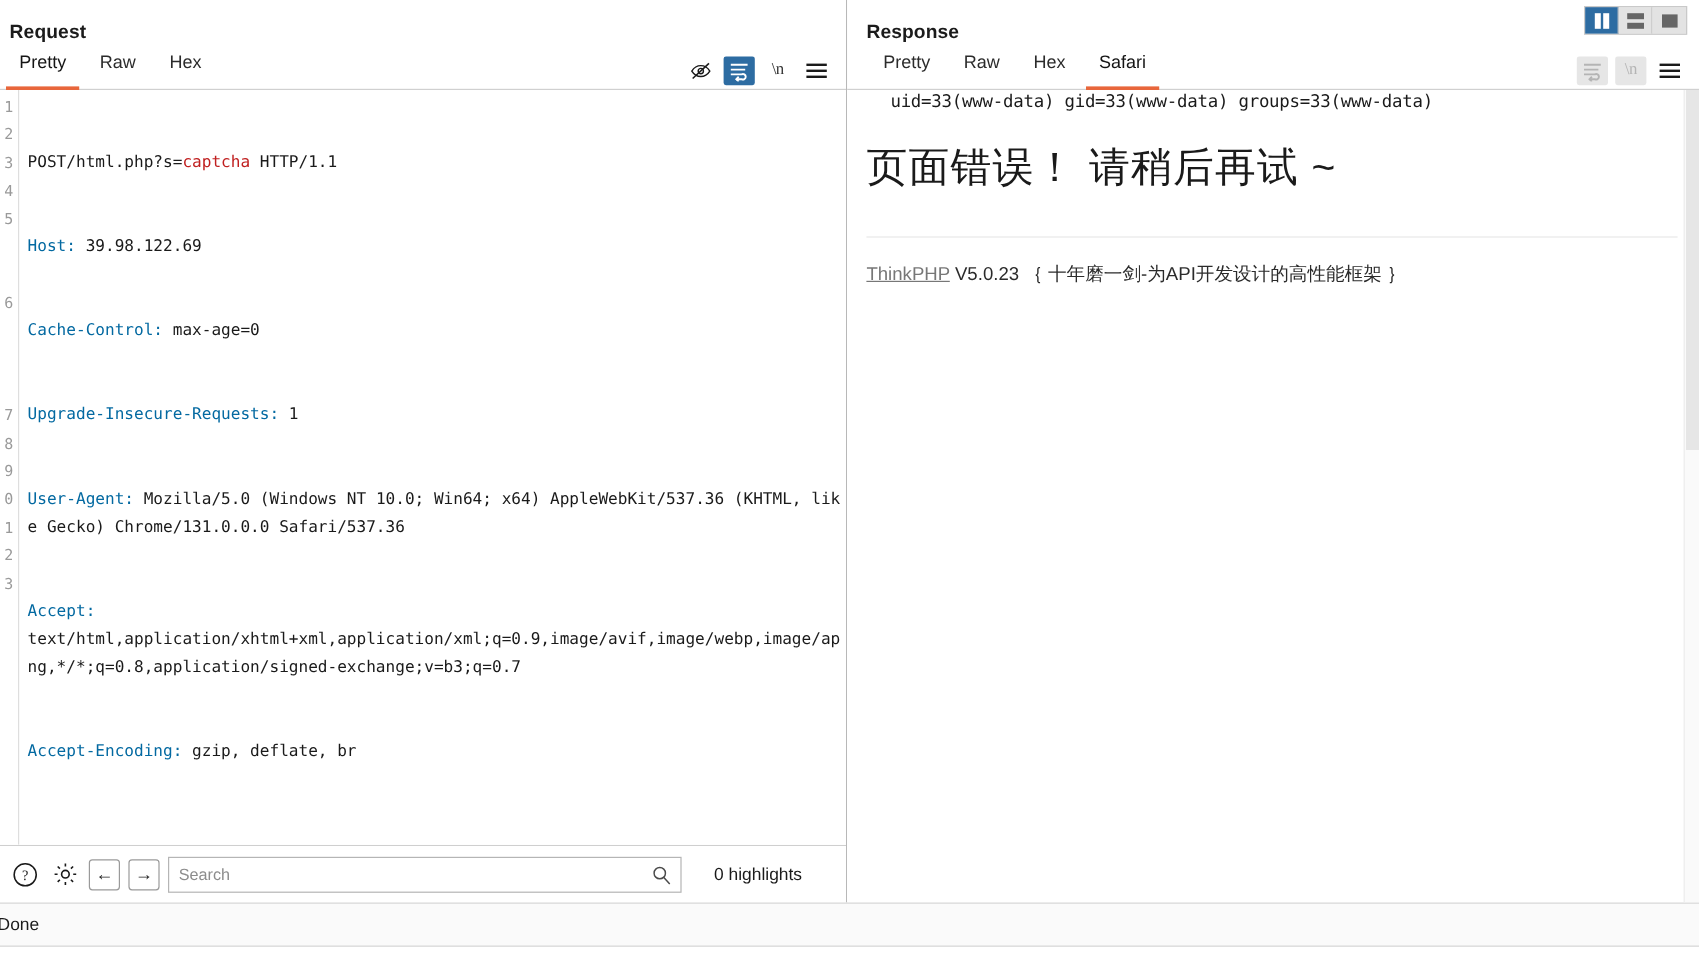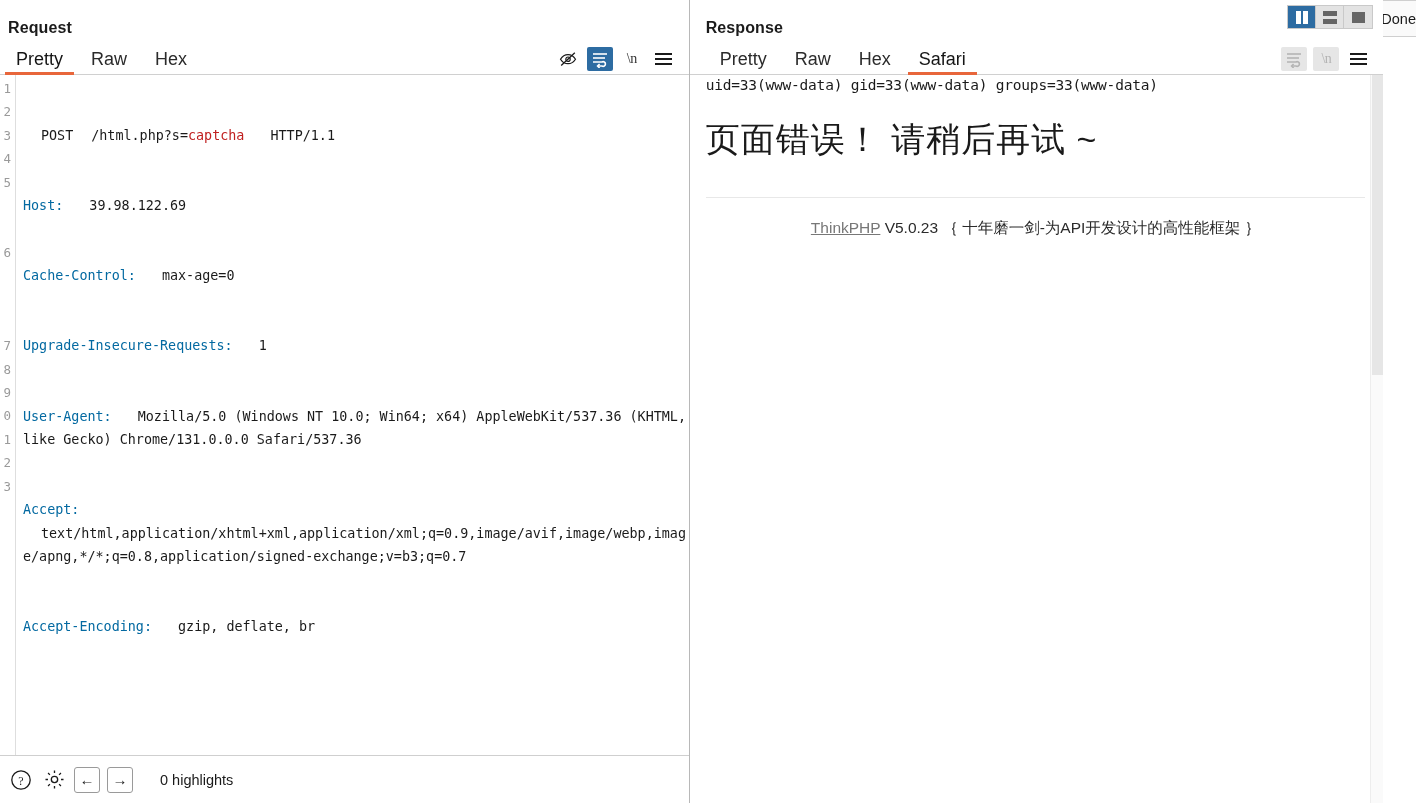--- a/index.html
+++ b/index.html
@@ -9,20 +9,21 @@
     width: 1416px; height: 803px;
     overflow: hidden;
     background: #ffffff;
     font-family: "Liberation Sans", sans-serif;
     -webkit-font-smoothing: antialiased;
   }
   .app {
     position: relative;
     width: 1416px; height: 803px;
     display: flex;
+    flex-direction: column;
     background: #ffffff;
   }
 
   
   .split {
     position: relative;
     flex: 1 1 auto;
     display: flex;
     flex-direction: row;
     min-height: 0;
@@ -83,22 +84,22 @@
     height: 31px;
     display: flex;
     align-items: stretch;
     border-bottom: 1px solid #d0d0d0;
     padding-left: 2px;
   }
   .pane-right .tabbar { padding-left: 16px; }
   .tab {
     position: relative;
     padding: 0 14px;
-    display: flex; align-items: center;
-    font-size: 18px;
+    display: flex; align-items: flex-start;
+    font-size: 15px;
     color: #2b2b2b;
     cursor: pointer;
     white-space: nowrap;
   }
   .tab.active { color: #151515; }
   .tab.active::after {
     content: "";
     position: absolute;
     left: 3px; right: 3px; bottom: -1px;
     height: 3px;
@@ -153,57 +154,57 @@
     padding: 2px 0 0 7px;
     font-family: "DejaVu Sans Mono", monospace;
     font-size: 13.4px;
     line-height: 23.4px;
     color: #1a1a1a;
     white-space: pre-wrap;
     word-break: break-all;
     overflow: hidden;
   }
   .hdr  { color: #0369a1; margin-top: 24px; }
-  .val  { color: #1a1a1a; margin-left: 18px; }
+  .val  { color: #1a1a1a; }
   .red  { color: #c02020; }
 
   
   .render {
     position: relative;
     flex: 1 1 auto;
     min-height: 0;
     overflow: hidden;
     background: #fff;
     padding: 0 18px 0 16px;
   }
   .render-mono {
     font-family: "DejaVu Sans Mono", monospace;
     font-size: 14.5px;
     color: #1a1a1a;
     padding-top: 2px;
     letter-spacing: -0.2px;
+    margin-left: 20px;
   }
   .render-h1 {
     font-size: 34px;
     font-weight: normal;
     color: #1a1a1a;
     margin: 24px 0 0 0;
     letter-spacing: 1px;
   }
   .render-hr {
     margin: 34px 0 0 0;
     height: 1px;
     background: #e8e8e8;
     border: none;
   }
   .render-foot {
     margin-top: 20px;
     font-size: 15.5px;
     color: #2b2b2b;
-    text-align: center;
   }
   .render-foot .lnk {
     color: #777;
     text-decoration: underline;
   }
 
   
   .vscroll {
     position: absolute;
     top: 0; right: 0;
@@ -412,20 +413,27 @@
               <path d="M12 2.6v2.6M12 18.8v2.6M2.6 12h2.6M18.8 12h2.6M5.3 5.3l1.9 1.9M16.8 16.8l1.9 1.9M18.7 5.3l-1.9 1.9M7.2 16.8l-1.9 1.9"></path>
             </g>
           </svg>
         </div>
         <div class="sq-btn">
           <span>←</span>
         </div>
         <div class="sq-btn">
           <span>→</span>
         </div>
+        <div class="search-wrap">
+          <input type="text" placeholder="Search" style="">
+          <svg class="search-ic" viewBox="0 0 18 18">
+            <circle cx="7.2" cy="7" r="5" fill="none" stroke="#4a4a4a" stroke-width="1.3"></circle>
+            <line x1="10.6" y1="10.6" x2="16" y2="16.5" stroke="#4a4a4a" stroke-width="1.3"></line>
+          </svg>
+        </div>
         <div class="highlights">0 highlights</div>
       </div>
     </div>
 
     <div class="pane pane-right">
 
       <div class="pane-title">Response</div>
 
       <div class="tabbar">
         <div class="tab">

